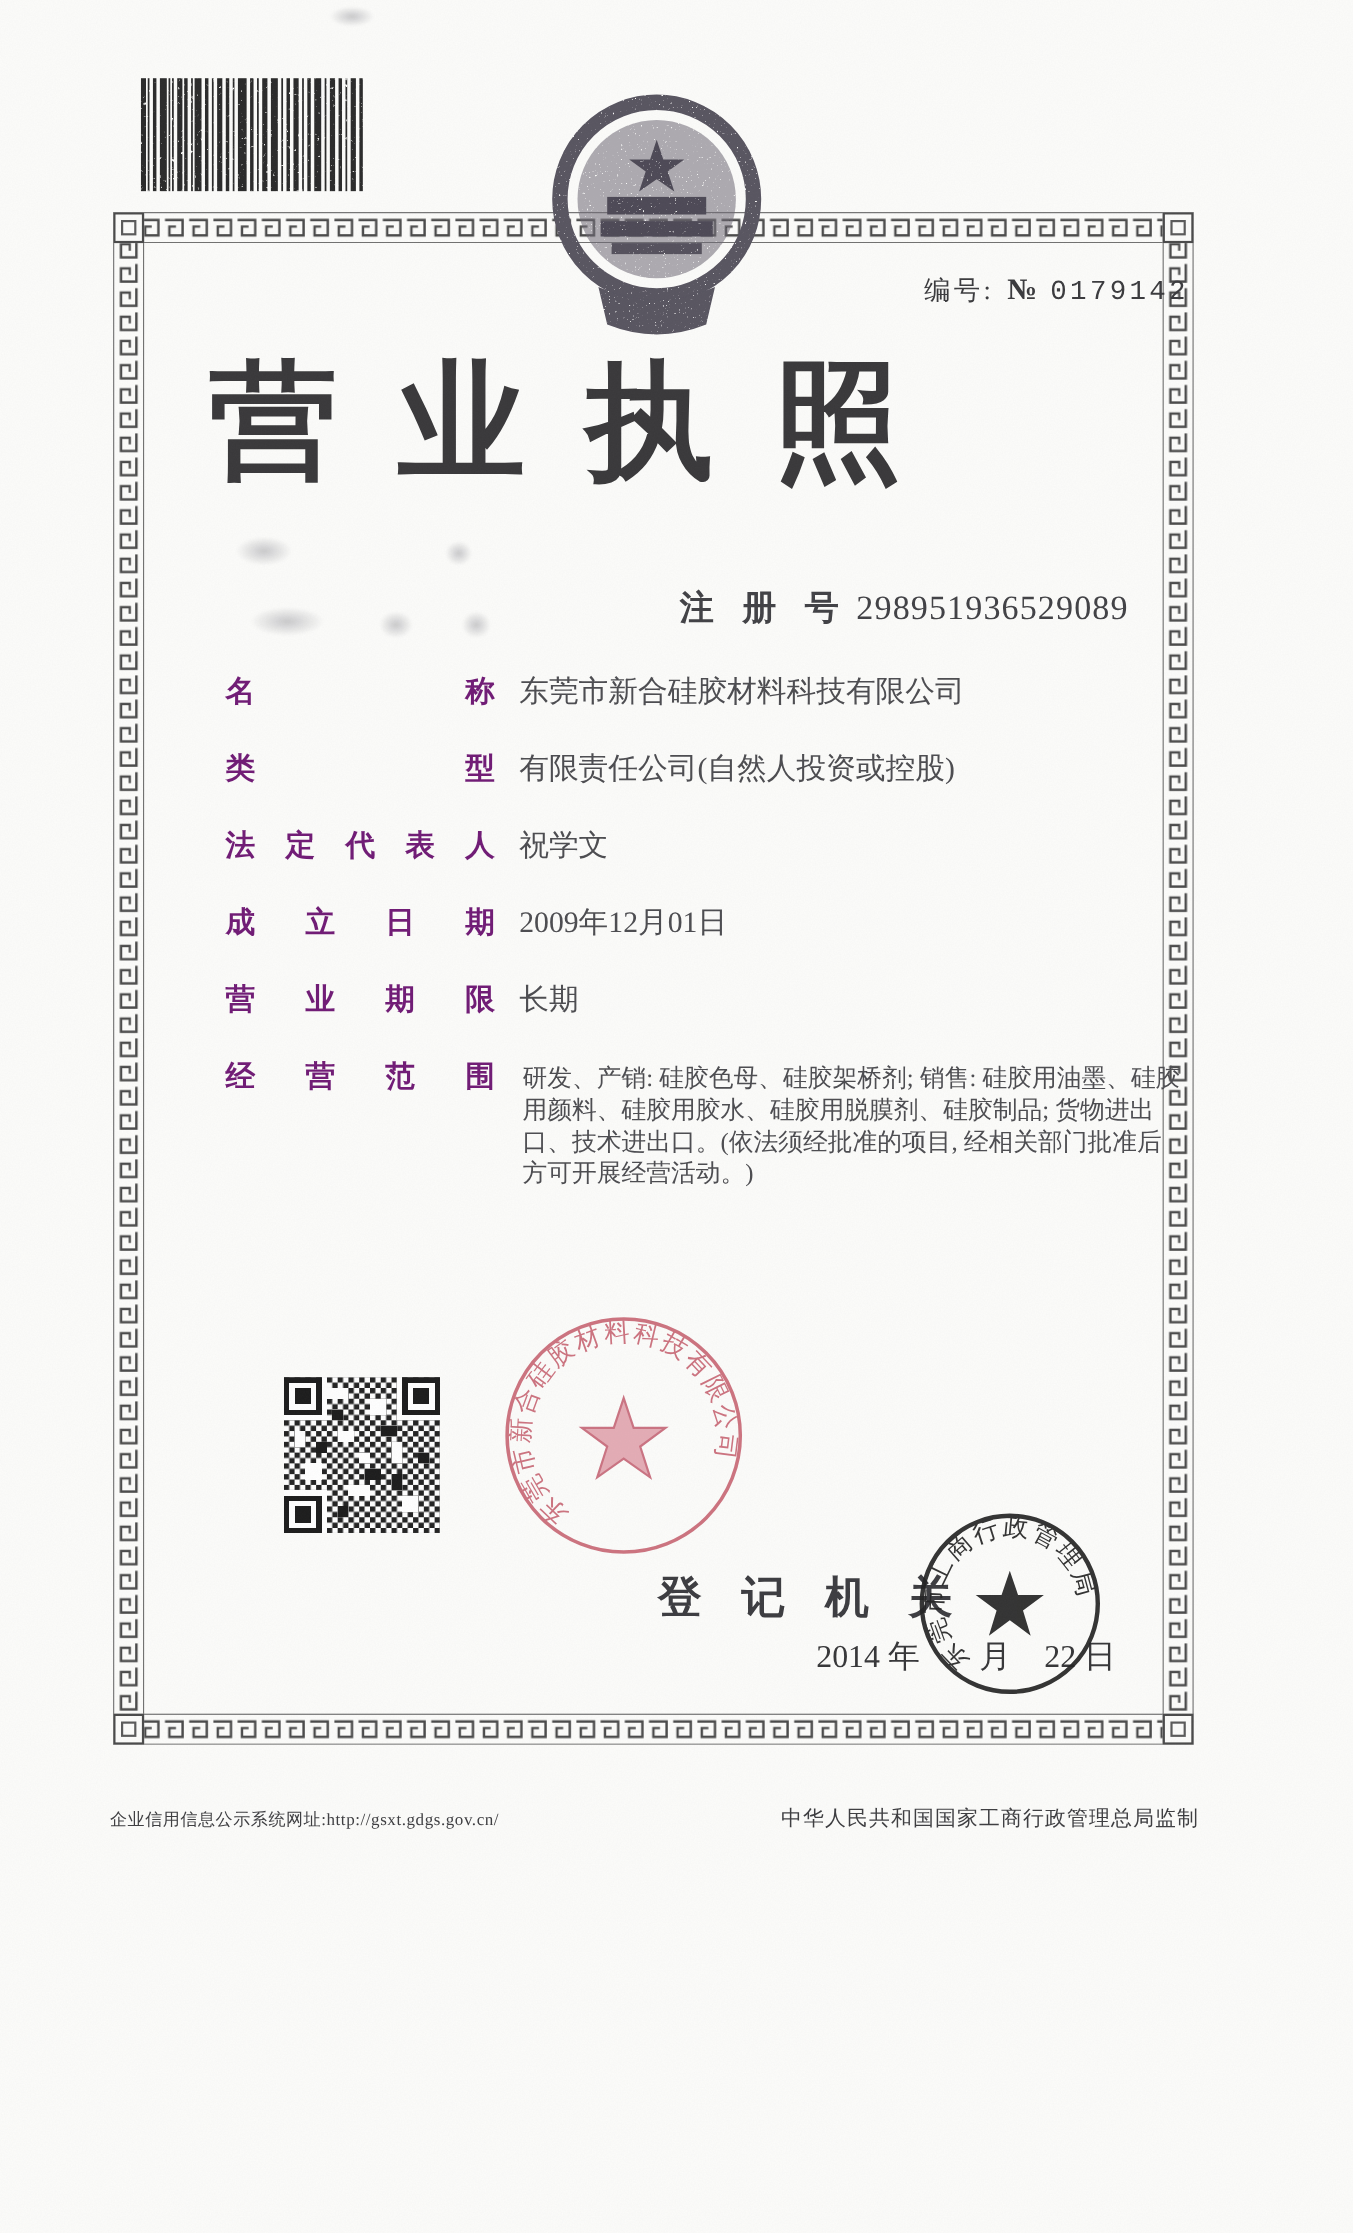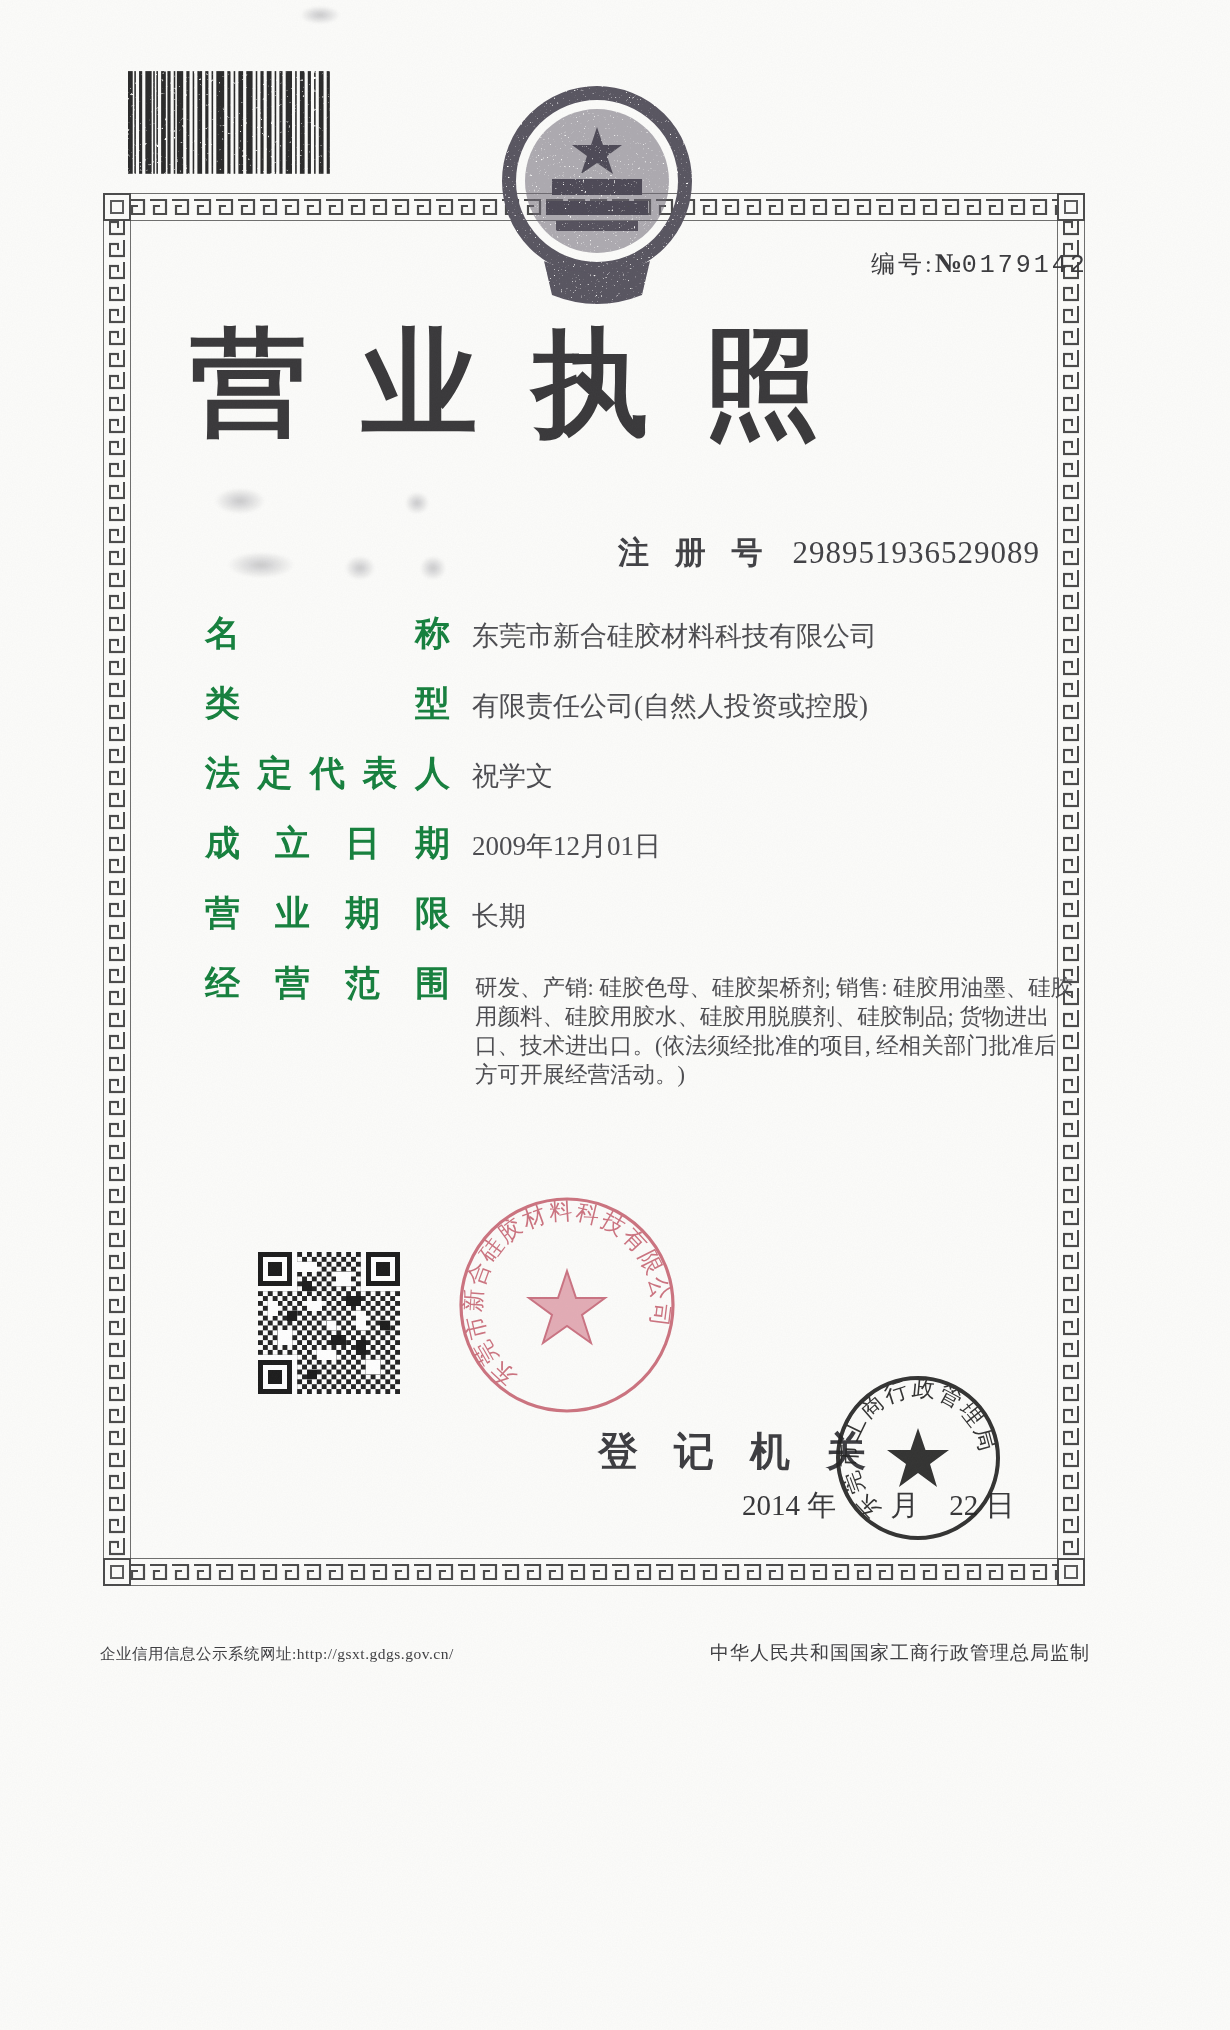--- a/index.html
+++ b/index.html
@@ -21,39 +21,39 @@
 
   
   .gfx{position:absolute;}
   .barcode{left:128px;top:68px;width:205px;height:112px;z-index:2;}
   .emblem{left:492px;top:78px;width:210px;height:232px;z-index:3;}
   .qr{left:258px;top:1252px;width:142px;height:142px;z-index:3;}
   .seal-red{left:447px;top:1185px;width:240px;height:240px;z-index:5;}
   .seal-black{left:826px;top:1366px;width:184px;height:184px;z-index:6;}
 
   
-  .serial{position:absolute;left:871px;top:248px;display:flex;align-items:baseline;
+  .serial{position:absolute;left:840px;top:248px;display:flex;align-items:baseline;gap:12px;
           color:#3a3a3d;z-index:3;}
   .serial-label{font-size:24px;letter-spacing:3px;}
   .serial-mark{font-size:27px;font-weight:bold;}
   .serial-num{font-size:25px;letter-spacing:3px;font-family:"Liberation Mono","DejaVu Sans Mono",monospace;}
 
   .title{position:absolute;left:103px;top:306px;width:804px;text-align:center;z-index:3;
          font-size:116px;font-weight:900;letter-spacing:55px;text-indent:55px;color:#39383a;
          font-family:"DejaVu Sans","Liberation Sans",sans-serif;}
 
-  .reg-line{position:absolute;left:618px;top:532px;display:flex;align-items:baseline;gap:30px;
+  .reg-line{position:absolute;left:618px;top:532px;display:flex;align-items:baseline;gap:16px;
             color:#414145;z-index:3;}
   .reg-label{font-size:31px;font-weight:bold;word-spacing:18px;}
   .reg-num{font-size:31px;letter-spacing:1px;}
 
   .fields{position:absolute;left:205px;top:610px;width:885px;z-index:3;}
   .field-row{display:flex;align-items:baseline;height:70px;}
   .field-row.scope{height:auto;}
-  .field-label{flex:0 0 245px;font-size:35px;font-weight:bold;color:#15803d;
+  .field-label{flex:0 0 245px;font-size:27px;font-weight:bold;color:#701a75;
                text-align:justify;text-align-last:justify;}
   .field-value{margin-left:22px;font-size:27px;color:#4c4c50;width:600px;}
   .scope .field-value{font-size:22.5px;line-height:29px;margin-left:25px;}
 
   .registrar{position:absolute;left:598px;top:1424px;font-size:40px;font-weight:bold;
              color:#3c3c40;letter-spacing:6px;word-spacing:14px;z-index:4;}
   .date-line{position:absolute;left:742px;top:1486px;font-size:29px;color:#363638;z-index:4;}
   .date-line .y{margin-right:54px;} .date-line .m{margin-right:30px;}
 
   .footer{position:absolute;left:100px;top:1600px;width:990px;display:flex;

